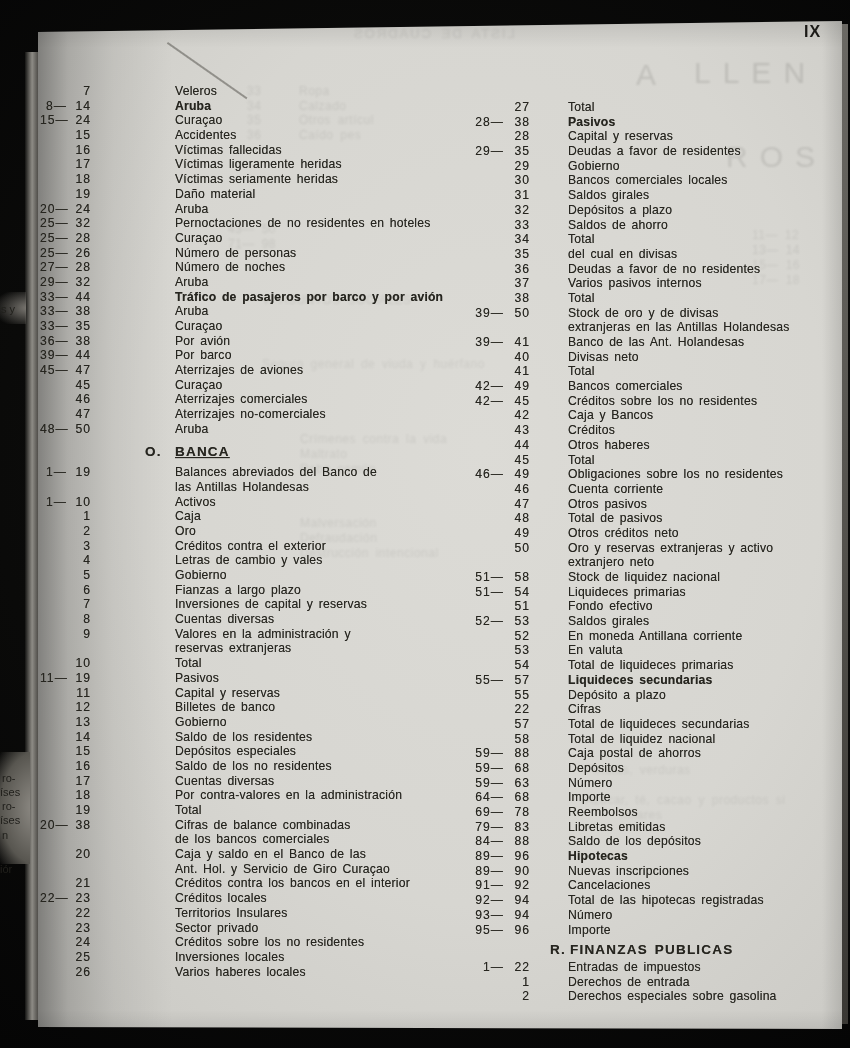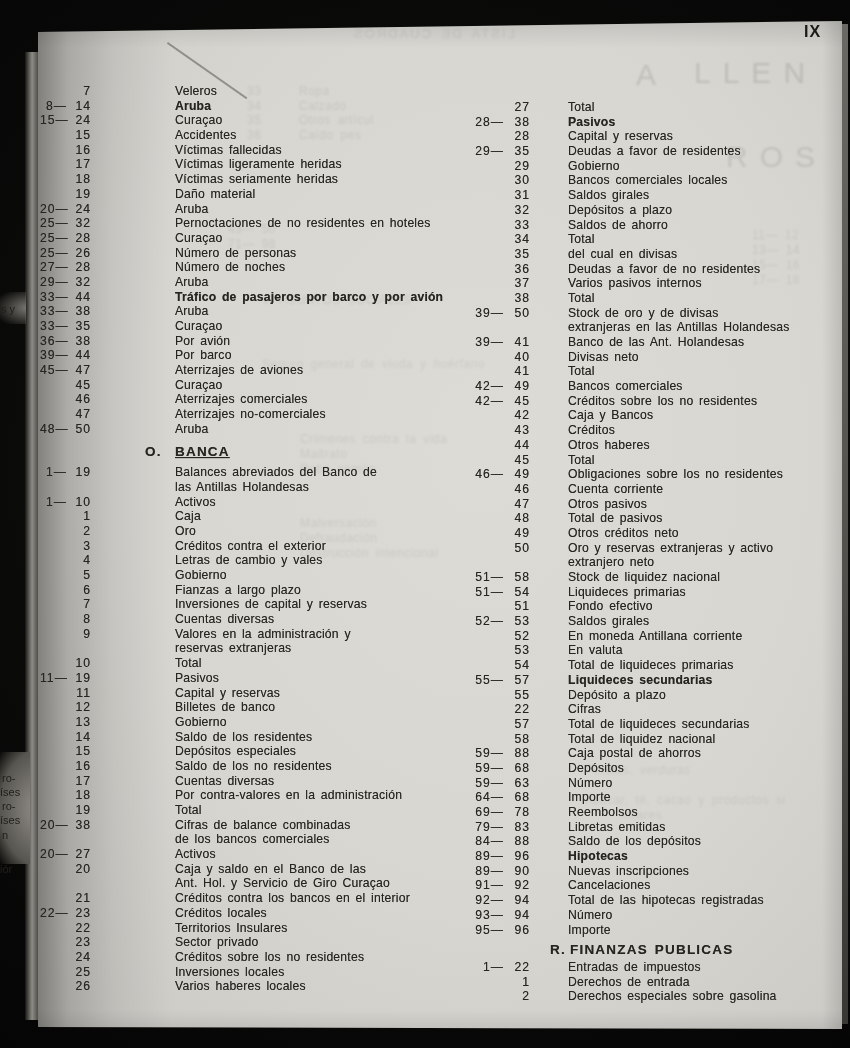--- a/index.html
+++ b/index.html
@@ -148,21 +148,20 @@
         <div class="trow"><span class="n1"></span><span class="n2">12</span><span class="lbl">Billetes de banco</span></div>
         <div class="trow"><span class="n1"></span><span class="n2">13</span><span class="lbl">Gobierno</span></div>
         <div class="trow"><span class="n1"></span><span class="n2">14</span><span class="lbl">Saldo de los residentes</span></div>
         <div class="trow"><span class="n1"></span><span class="n2">15</span><span class="lbl">Depósitos especiales</span></div>
         <div class="trow"><span class="n1"></span><span class="n2">16</span><span class="lbl">Saldo de los no residentes</span></div>
         <div class="trow"><span class="n1"></span><span class="n2">17</span><span class="lbl">Cuentas diversas</span></div>
         <div class="trow"><span class="n1"></span><span class="n2">18</span><span class="lbl">Por contra-valores en la administración</span></div>
         <div class="trow"><span class="n1"></span><span class="n2">19</span><span class="lbl">Total</span></div>
         <div class="trow"><span class="n1">20—</span><span class="n2">38</span><span class="lbl">Cifras de balance combinadas</span></div>
         <div class="trow"><span class="n1"></span><span class="n2"></span><span class="lbl">de los bancos comerciales</span></div>
-        <div class="trow"><span class="n1">20—</span><span class="n2">27</span><span class="lbl">Activos</span></div>
         <div class="trow"><span class="n1"></span><span class="n2">20</span><span class="lbl">Caja y saldo en el Banco de las</span></div>
         <div class="trow"><span class="n1"></span><span class="n2"></span><span class="lbl">Ant. Hol. y Servicio de Giro Curaçao</span></div>
         <div class="trow"><span class="n1"></span><span class="n2">21</span><span class="lbl">Créditos contra los bancos en el interior</span></div>
         <div class="trow"><span class="n1">22—</span><span class="n2">23</span><span class="lbl">Créditos locales</span></div>
         <div class="trow"><span class="n1"></span><span class="n2">22</span><span class="lbl">Territorios Insulares</span></div>
         <div class="trow"><span class="n1"></span><span class="n2">23</span><span class="lbl">Sector privado</span></div>
         <div class="trow"><span class="n1"></span><span class="n2">24</span><span class="lbl">Créditos sobre los no residentes</span></div>
         <div class="trow"><span class="n1"></span><span class="n2">25</span><span class="lbl">Inversiones locales</span></div>
         <div class="trow"><span class="n1"></span><span class="n2">26</span><span class="lbl">Varios haberes locales</span></div>
       </div>

